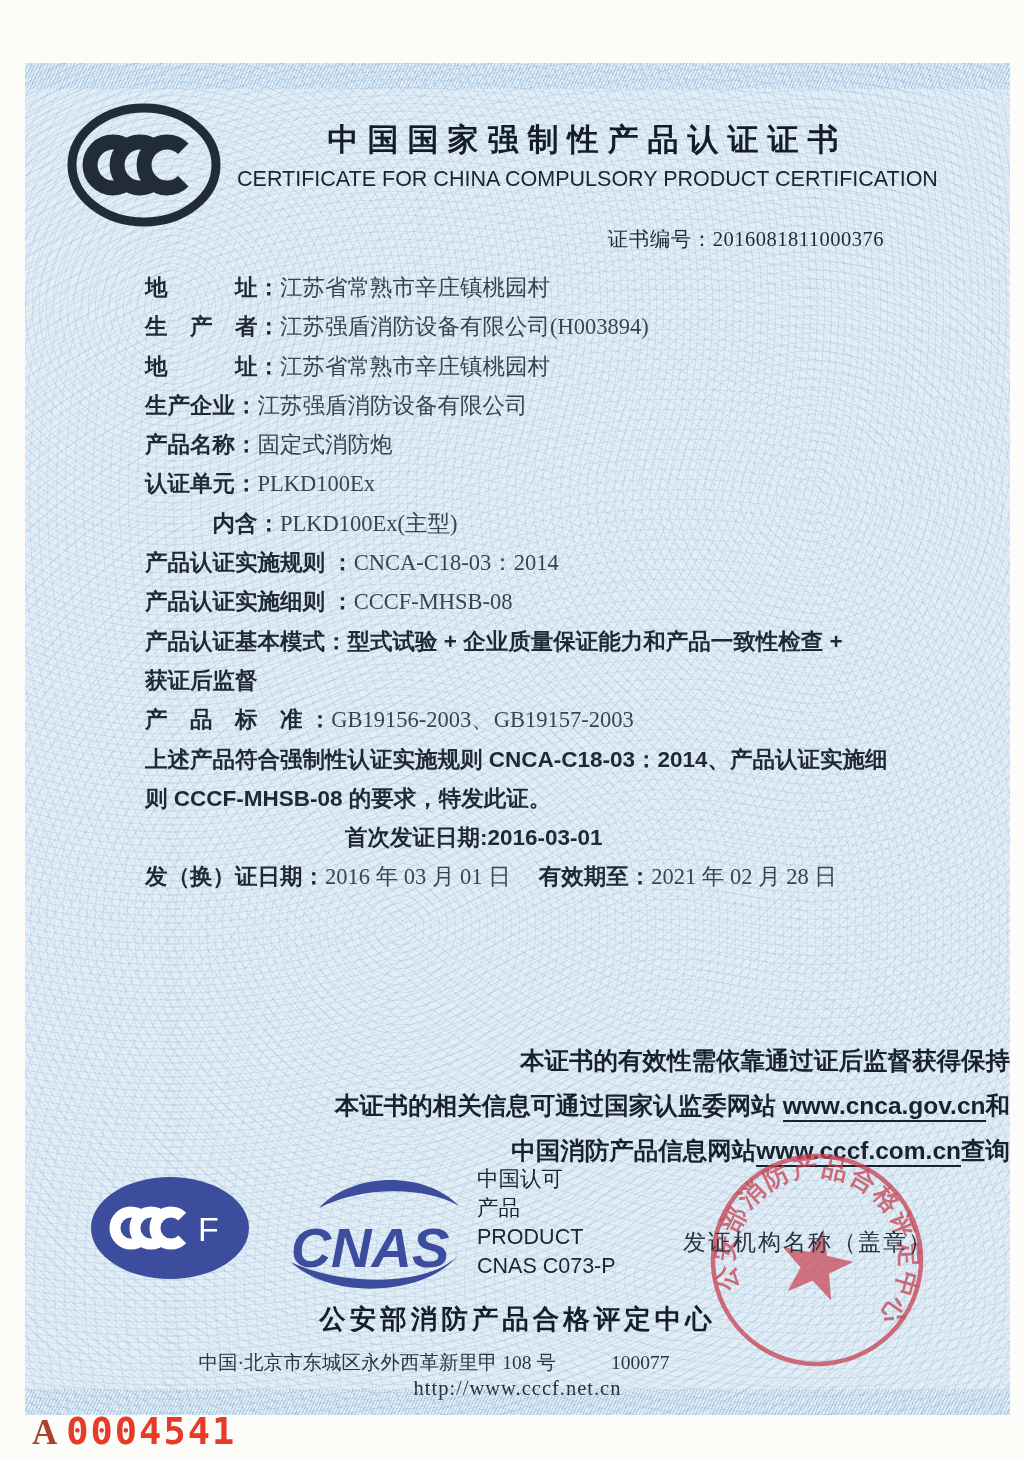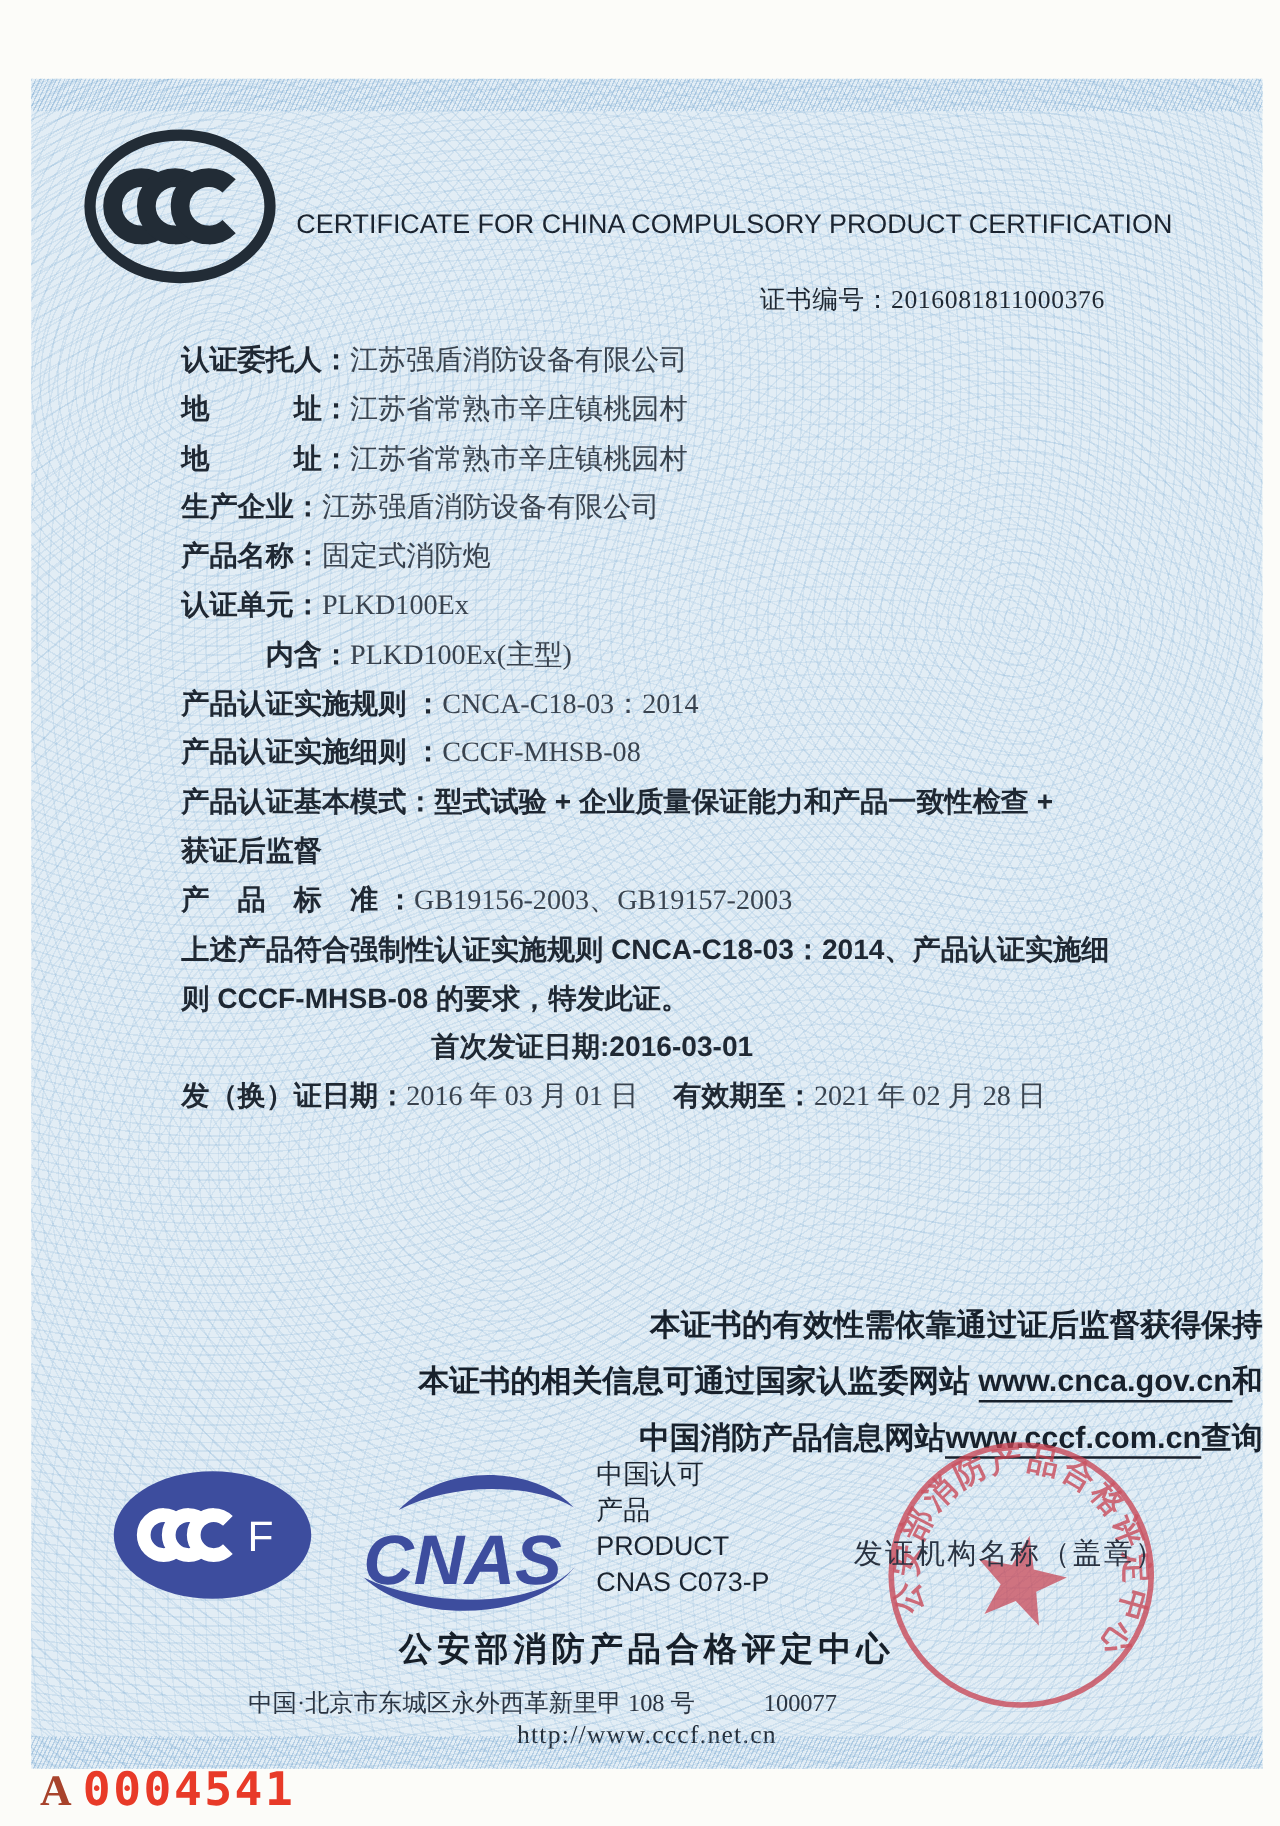--- a/index.html
+++ b/index.html
@@ -87,28 +87,29 @@
 <div class="page">
   <div class="cert">
 
     <svg class="ccc-logo" width="172" height="145" viewBox="0 0 172 145">
       <ellipse cx="86" cy="72" rx="72" ry="57" fill="none" stroke="#222c36" stroke-width="9"></ellipse>
       <path d="M71.3,55.7 A23,23 0 1 0 71.3,88.3" fill="none" stroke="#222c36" stroke-width="15"></path>
       <path d="M98.3,55.7 A23,23 0 1 0 98.3,88.3" fill="none" stroke="#222c36" stroke-width="15"></path>
       <path d="M125.3,55.7 A23,23 0 1 0 125.3,88.3" fill="none" stroke="#222c36" stroke-width="15"></path>
     </svg>
 
+    <div class="title">中国国家强制性产品认证证书</div>
     <div class="subtitle">CERTIFICATE FOR CHINA COMPULSORY PRODUCT CERTIFICATION</div>
     <div class="certno">
       <span>证书编号：</span><span class="val">2016081811000376</span>
     </div>
 
     <div class="body">
-      <div class="row"><span class="lbl">认证委托人：</span><span class="val">江苏强盾消防设备有限公司</span></div>
       <div class="row"><span class="lbl">地　　　址：</span><span class="val">江苏省常熟市辛庄镇桃园村</span></div>
+      <div class="row"><span class="lbl">生　产　者：</span><span class="val">江苏强盾消防设备有限公司(H003894)</span></div>
       <div class="row"><span class="lbl">地　　　址：</span><span class="val">江苏省常熟市辛庄镇桃园村</span></div>
       <div class="row"><span class="lbl">生产企业：</span><span class="val">江苏强盾消防设备有限公司</span></div>
       <div class="row"><span class="lbl">产品名称：</span><span class="val">固定式消防炮</span></div>
       <div class="row"><span class="lbl">认证单元：</span><span class="val">PLKD100Ex</span></div>
       <div class="row"><span class="lbl">　　　内含：</span><span class="val">PLKD100Ex(主型)</span></div>
       <div class="row"><span class="lbl">产品认证实施规则 ：</span><span class="val">CNCA-C18-03：2014</span></div>
       <div class="row"><span class="lbl">产品认证实施细则 ：</span><span class="val">CCCF-MHSB-08</span></div>
       <div class="row"><span class="lbl">产品认证基本模式：</span><span class="val-b">型式试验 + 企业质量保证能力和产品一致性检查 +</span></div>
       <div class="row"><span class="lbl">获证后监督</span></div>
       <div class="row"><span class="lbl">产　品　标　准 ：</span><span class="val">GB19156-2003、GB19157-2003</span></div>

